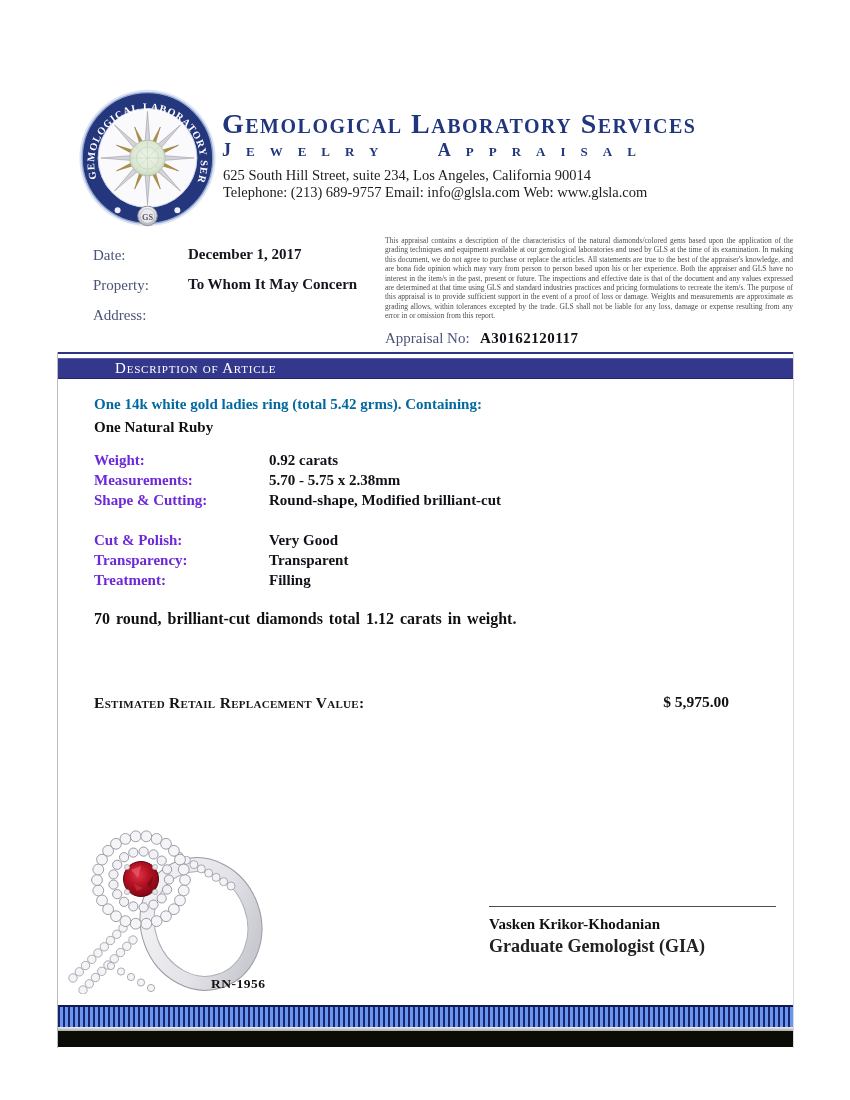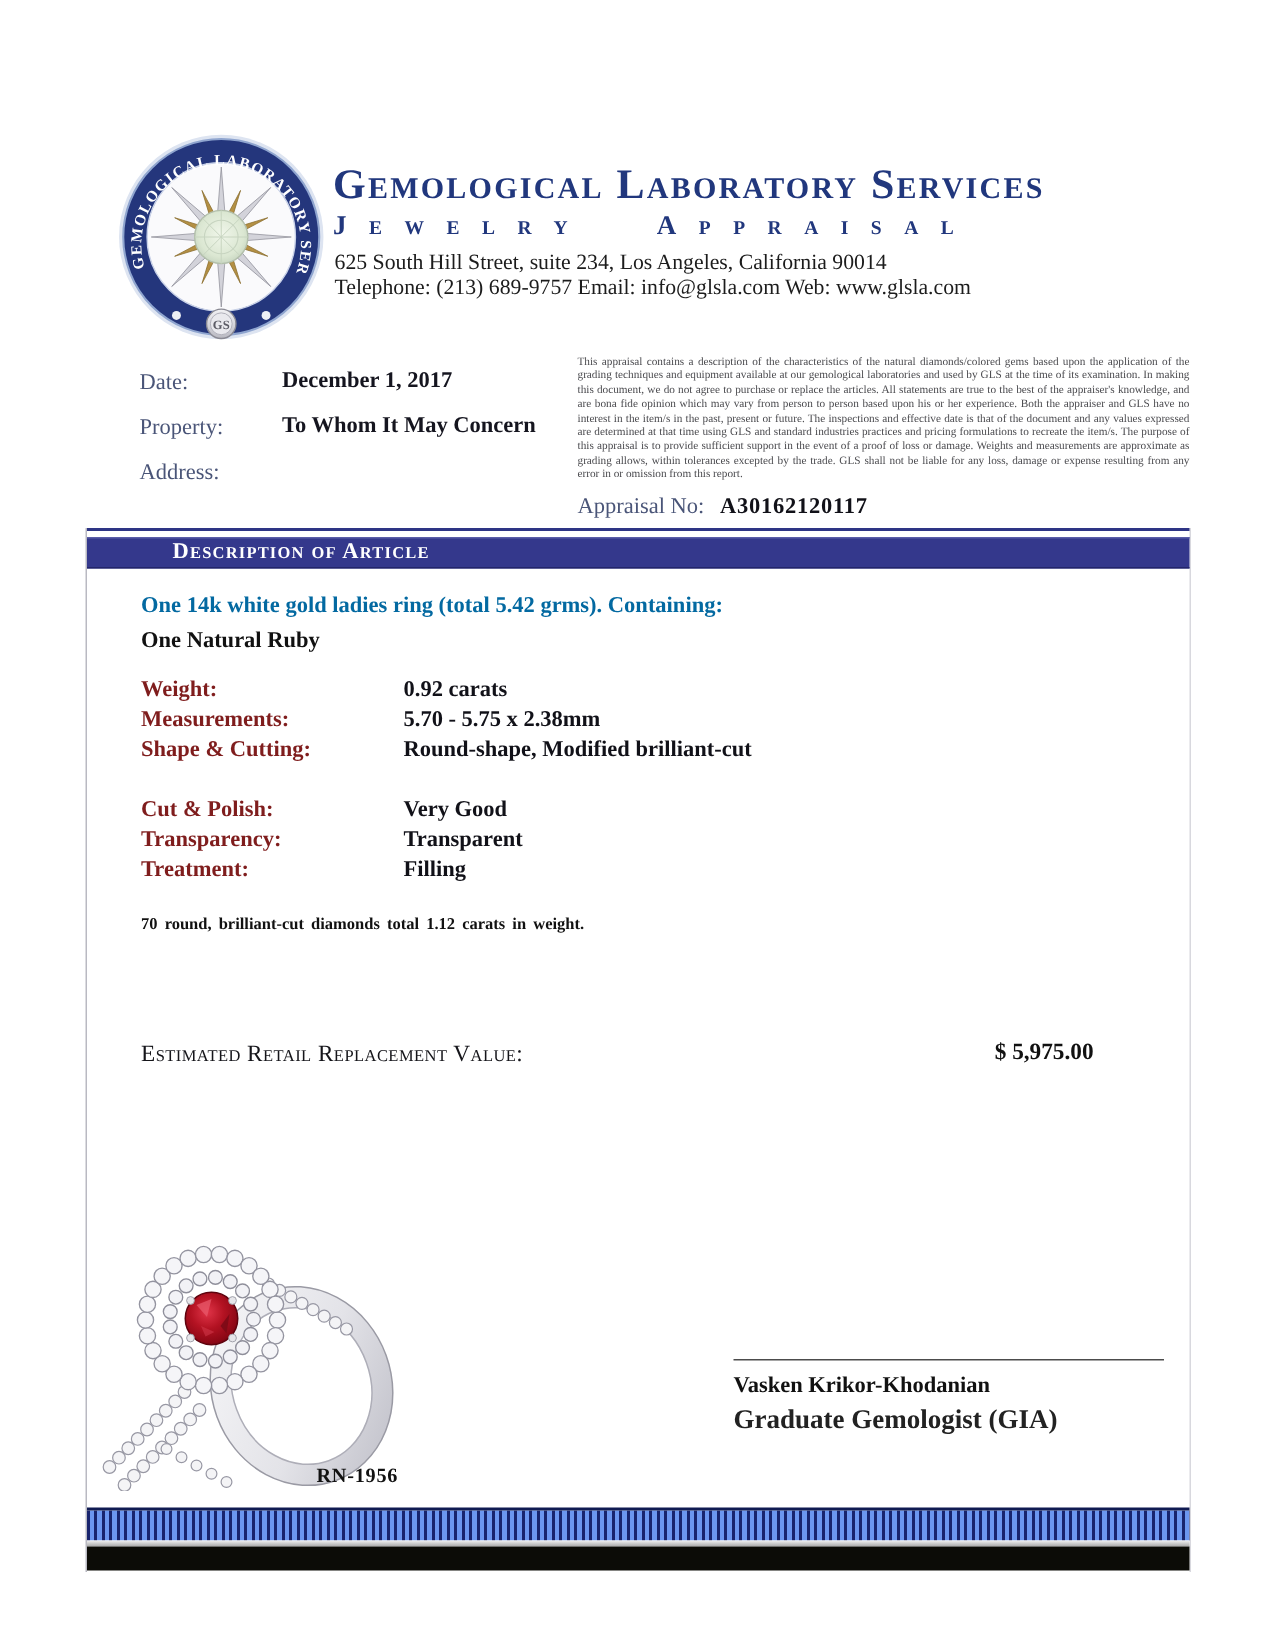--- a/index.html
+++ b/index.html
@@ -23,33 +23,33 @@
   .appr-label { position:absolute; left:385px; top:330px; font-size:15px; color:#4a5578; }
   .appr-value { position:absolute; left:480px; top:330px; font-size:15px; font-weight:bold; color:#111118; letter-spacing:0.5px; }
 
   
   .box { position:absolute; left:57px; top:352px; width:737px; height:696px;
          border-left:1px solid #b9b9c2; border-right:1px solid #d8d8de; background:#ffffff; }
   .box-topline { position:absolute; left:0; top:0; width:100%; height:2px; background:#2e3585; }
   .desc-bar { position:absolute; left:0; top:6px; width:100%; height:21px; background:#34388c;
               border-top:1px solid #5a5ea8; border-bottom:1px solid #23256b; }
   .desc-bar span { position:absolute; left:57px; top:1px; color:#ffffff; font-variant:small-caps;
-                   font-weight:bold; font-size:15px; letter-spacing:0.8px; }
+                   font-weight:normal; font-size:15px; letter-spacing:0.8px; }
 
   .intro1 { position:absolute; left:36px; top:44px;  font-size:15px; font-weight:bold; color:#0369a1; white-space:nowrap; }
   .intro2 { position:absolute; left:36px; top:67px;  font-size:15px; font-weight:bold; color:#111; }
 
   .dt-row { position:absolute; left:36px; width:560px; height:20px; }
-  .dt-label { position:absolute; left:0;   font-size:15px; font-weight:bold; color:#7f1d1d; white-space:nowrap; }
+  .dt-label { position:absolute; left:0;   font-size:15px; font-weight:bold; color:#6d28d9; white-space:nowrap; }
   .dt-value { position:absolute; left:175px; font-size:15px; font-weight:bold; color:#111118; white-space:nowrap; }
 
-  .dia1 { position:absolute; left:36px; top:258px; font-size:11px; font-weight:bold; color:#111; word-spacing:2px; white-space:nowrap; }
+  .dia1 { position:absolute; left:36px; top:258px; font-size:16px; font-weight:bold; color:#111; word-spacing:2px; white-space:nowrap; }
   .dia2 { position:absolute; left:36px; top:283px; font-size:15.5px; font-weight:bold; color:#111; word-spacing:2px; white-space:nowrap; }
 
-  .erv-label  { position:absolute; left:36px; top:342px; font-variant:small-caps; font-weight:normal;
+  .erv-label  { position:absolute; left:36px; top:342px; font-variant:small-caps; font-weight:bold;
                 font-size:15.5px; color:#15151a; letter-spacing:0.3px; }
   .erv-amount { position:absolute; right:64px; top:341px; font-size:15.5px; font-weight:bold; color:#111; }
 
   .ring-wrap { position:absolute; left:3px; top:464px; width:250px; height:178px; }
   .ring-ref  { position:absolute; left:153px; top:624px; font-size:13.5px; font-weight:bold; color:#111; letter-spacing:0.5px; }
 
   .sig-line  { position:absolute; left:431px; top:554px; width:287px; height:1px; background:#4c4c4c; }
   .sig-name  { position:absolute; left:431px; top:564px; font-size:15px; font-weight:bold; color:#111; }
   .sig-title { position:absolute; left:431px; top:584px; font-size:18px; font-weight:bold; color:#222; }
 

